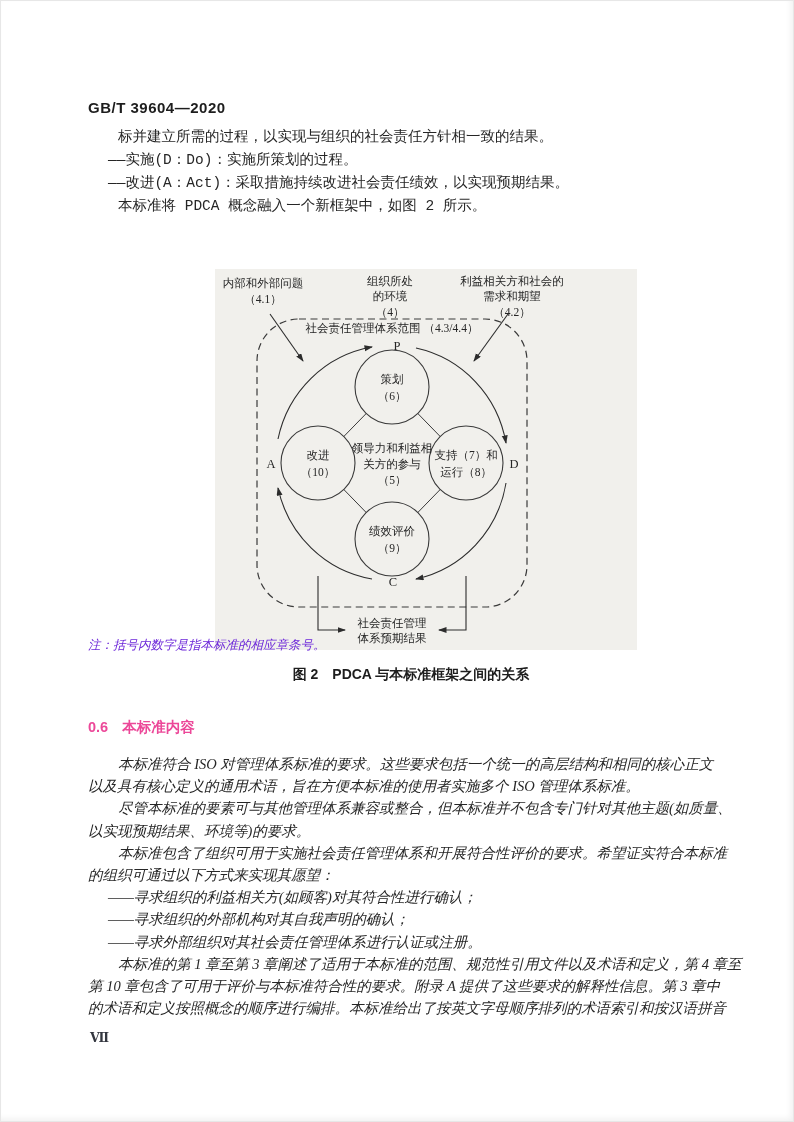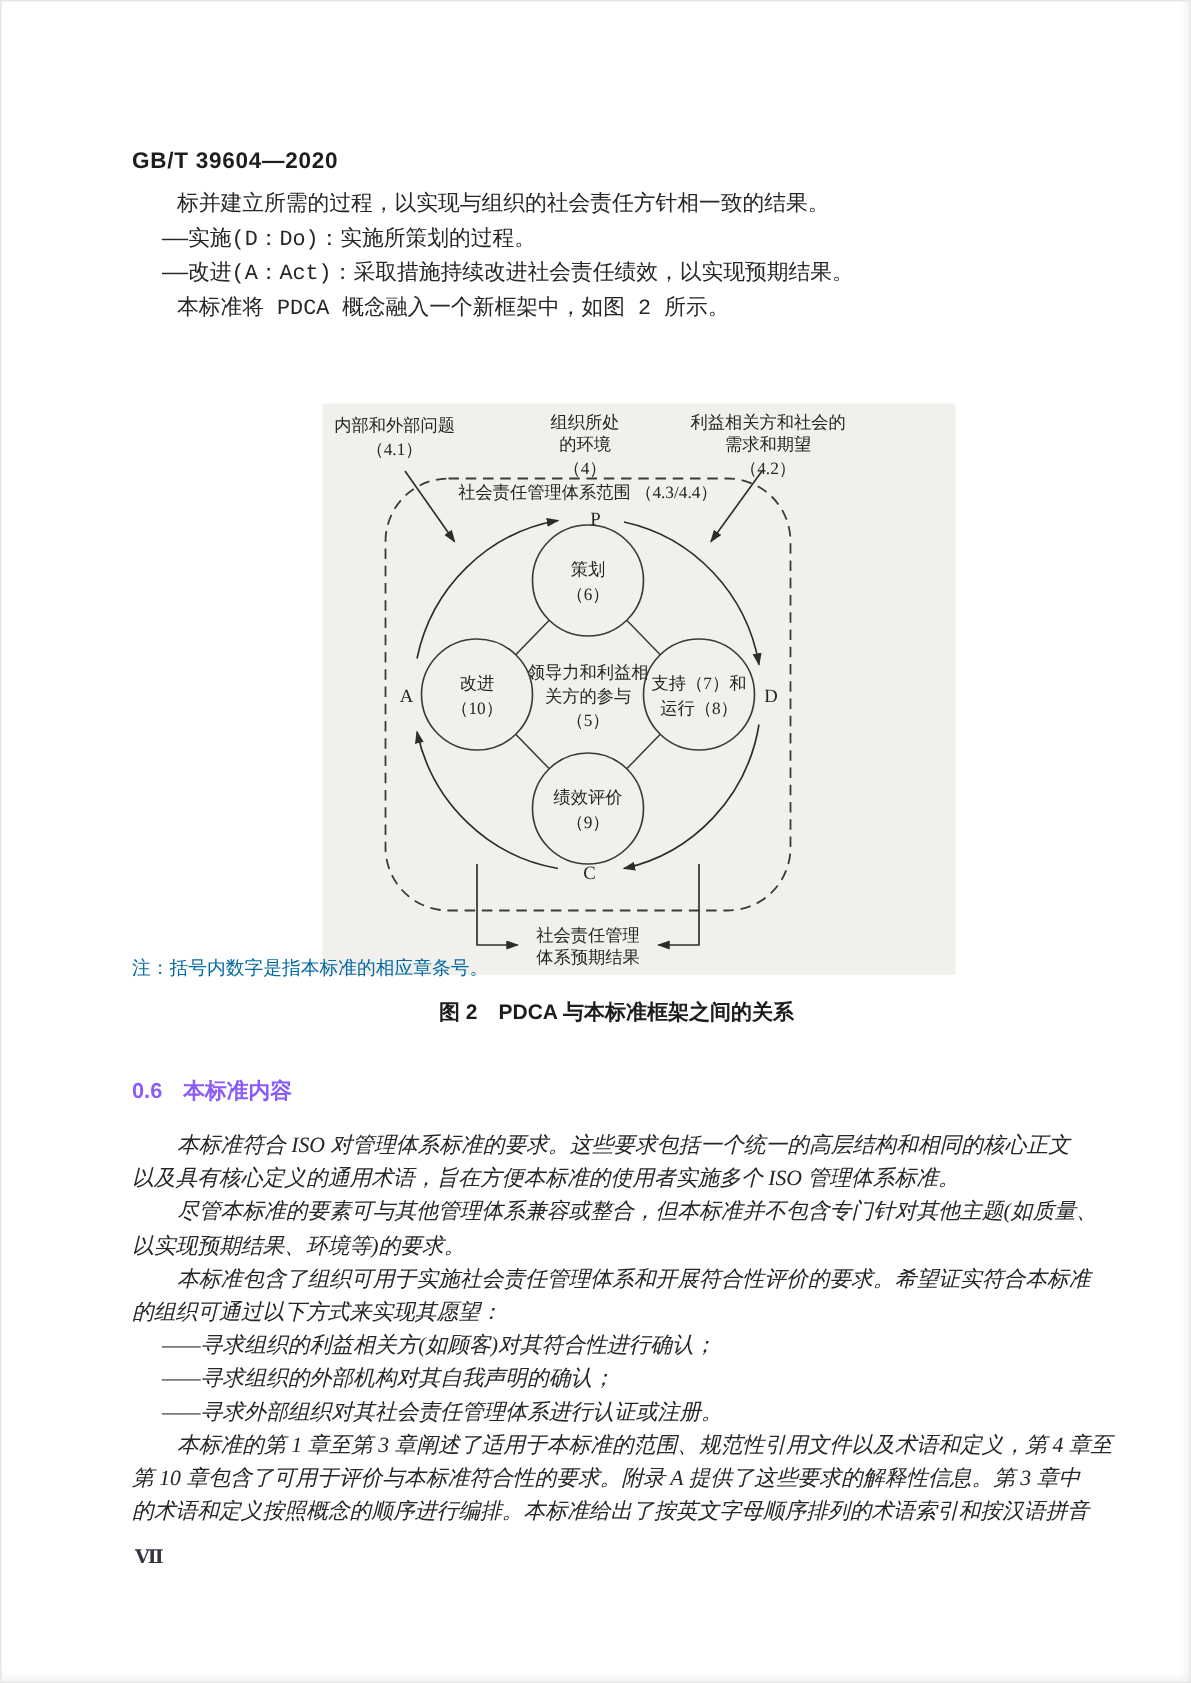--- a/index.html
+++ b/index.html
@@ -28,32 +28,32 @@
     background:#f1f0ec;
     margin-top:32px;
   }
   .fig-panel svg{display:block;}
   .fig-panel svg text{
     font-family:"Liberation Serif","DejaVu Serif",serif;
     font-size:11.5px;fill:#252525;text-anchor:middle;
   }
   .fig-panel svg text.letter{font-size:12.5px;}
   .note{
-    position:absolute;left:88px;top:637px;font-size:12.5px;color:#0369a1;
+    position:absolute;left:88px;top:637px;font-size:12.5px;color:#6d28d9;font-style:italic;
   }
   .caption{
     position:absolute;left:0;top:666px;width:794px;text-align:center;
     font-family:"Liberation Sans","DejaVu Sans",sans-serif;
     font-weight:bold;font-size:14px;color:#1d1d1d;
   }
   .caption .cap-label{margin-right:14px;padding-left:28px;}
   .section-heading{
     position:absolute;left:88px;top:718px;
     font-family:"Liberation Sans","DejaVu Sans",sans-serif;
-    font-weight:bold;font-size:14.5px;color:#8b5cf6;
+    font-weight:bold;font-size:14.5px;color:#ec4899;
   }
   .section-heading .sec-num{margin-right:14px;}
   .page-number{
     position:absolute;left:90px;top:1030px;
     font-family:"Liberation Serif","DejaVu Serif",serif;
     font-weight:bold;font-size:12.5px;color:#33363f;
   }
 </style>
 </head>
 <body>

